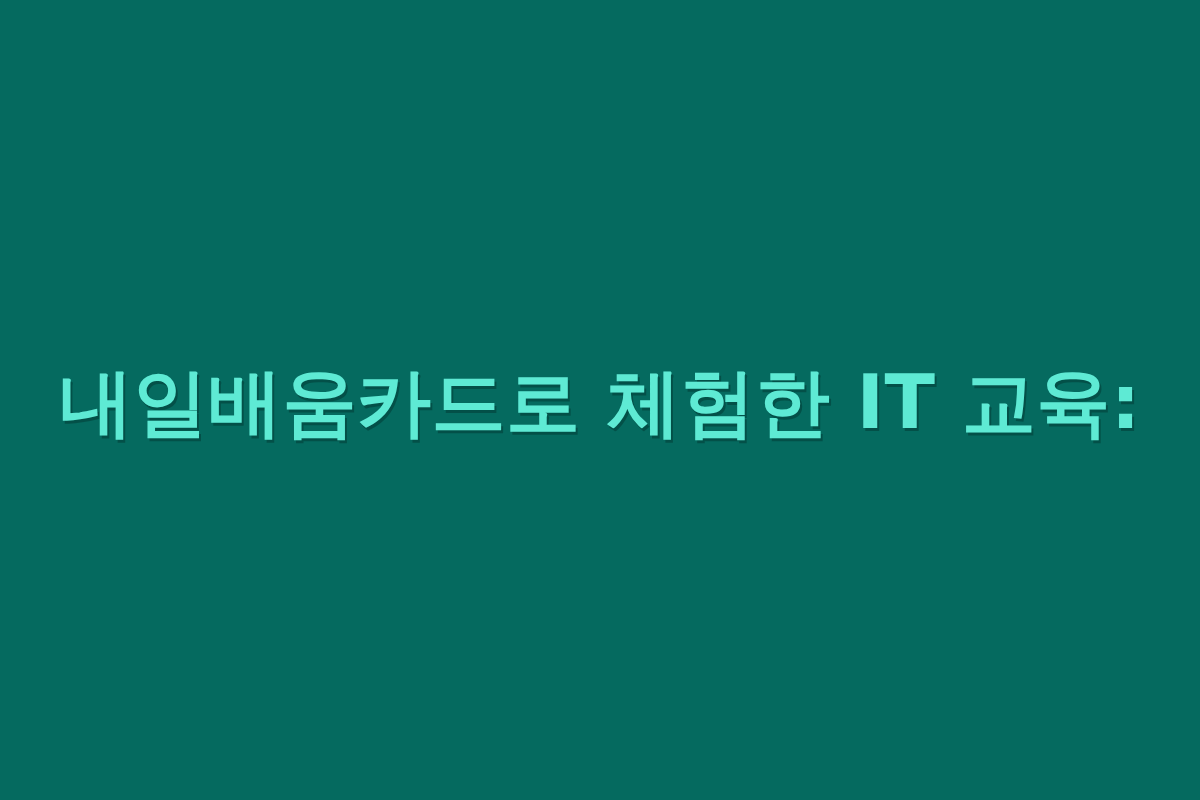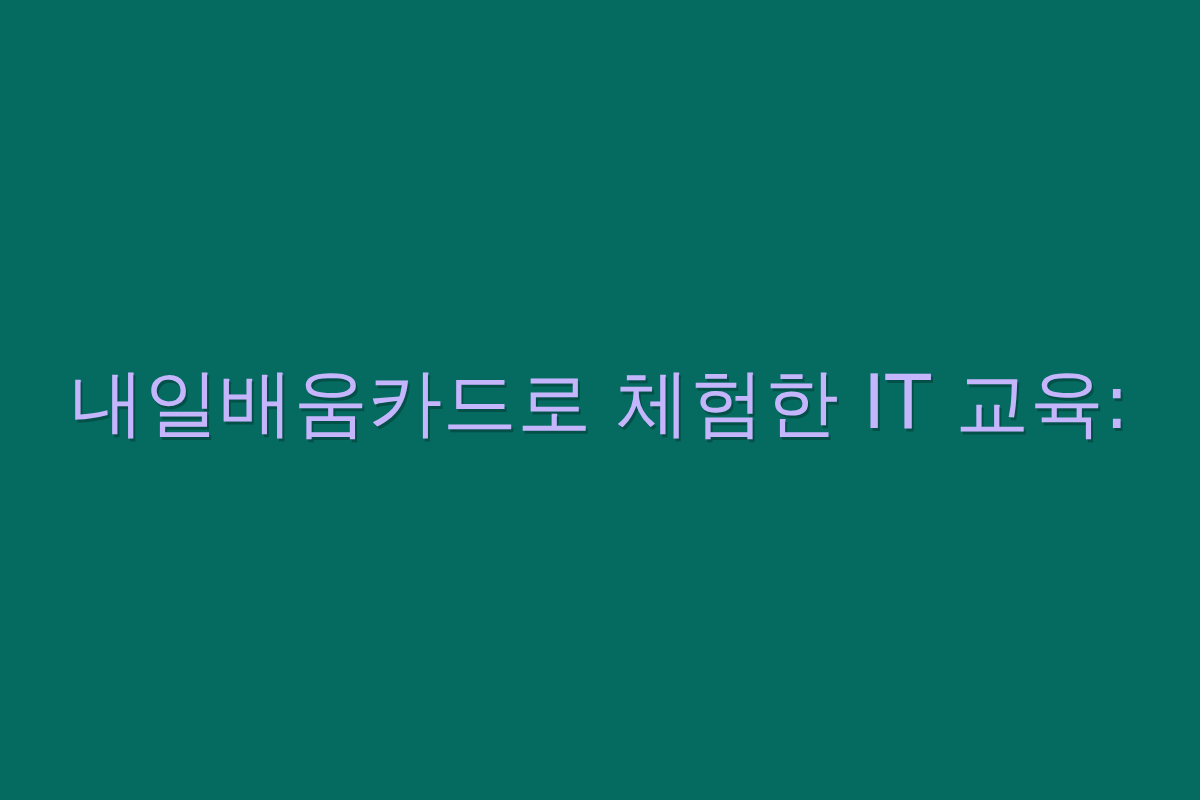--- a/index.html
+++ b/index.html
@@ -27,23 +27,23 @@
   #title-block {
     width: 100%;
     text-align: center;
     padding: 0 24px;
     box-sizing: border-box;
     margin-top: 4px;
   }
 
   .title-line {
     display: block;
-    color: #c4b5fd;
+    color: #5eead4;
     font-family: "DejaVu Sans", "Liberation Sans", sans-serif;
-    font-weight: normal;
+    font-weight: bold;
     font-size: 74px;
     line-height: 98px;
     letter-spacing: 0.5px;
     white-space: nowrap;
     text-shadow: 2px 3px 0 rgba(0, 40, 35, 0.38);
   }
 
   .title-line.line-2 {
     font-size: 76px;
     letter-spacing: 1px;

